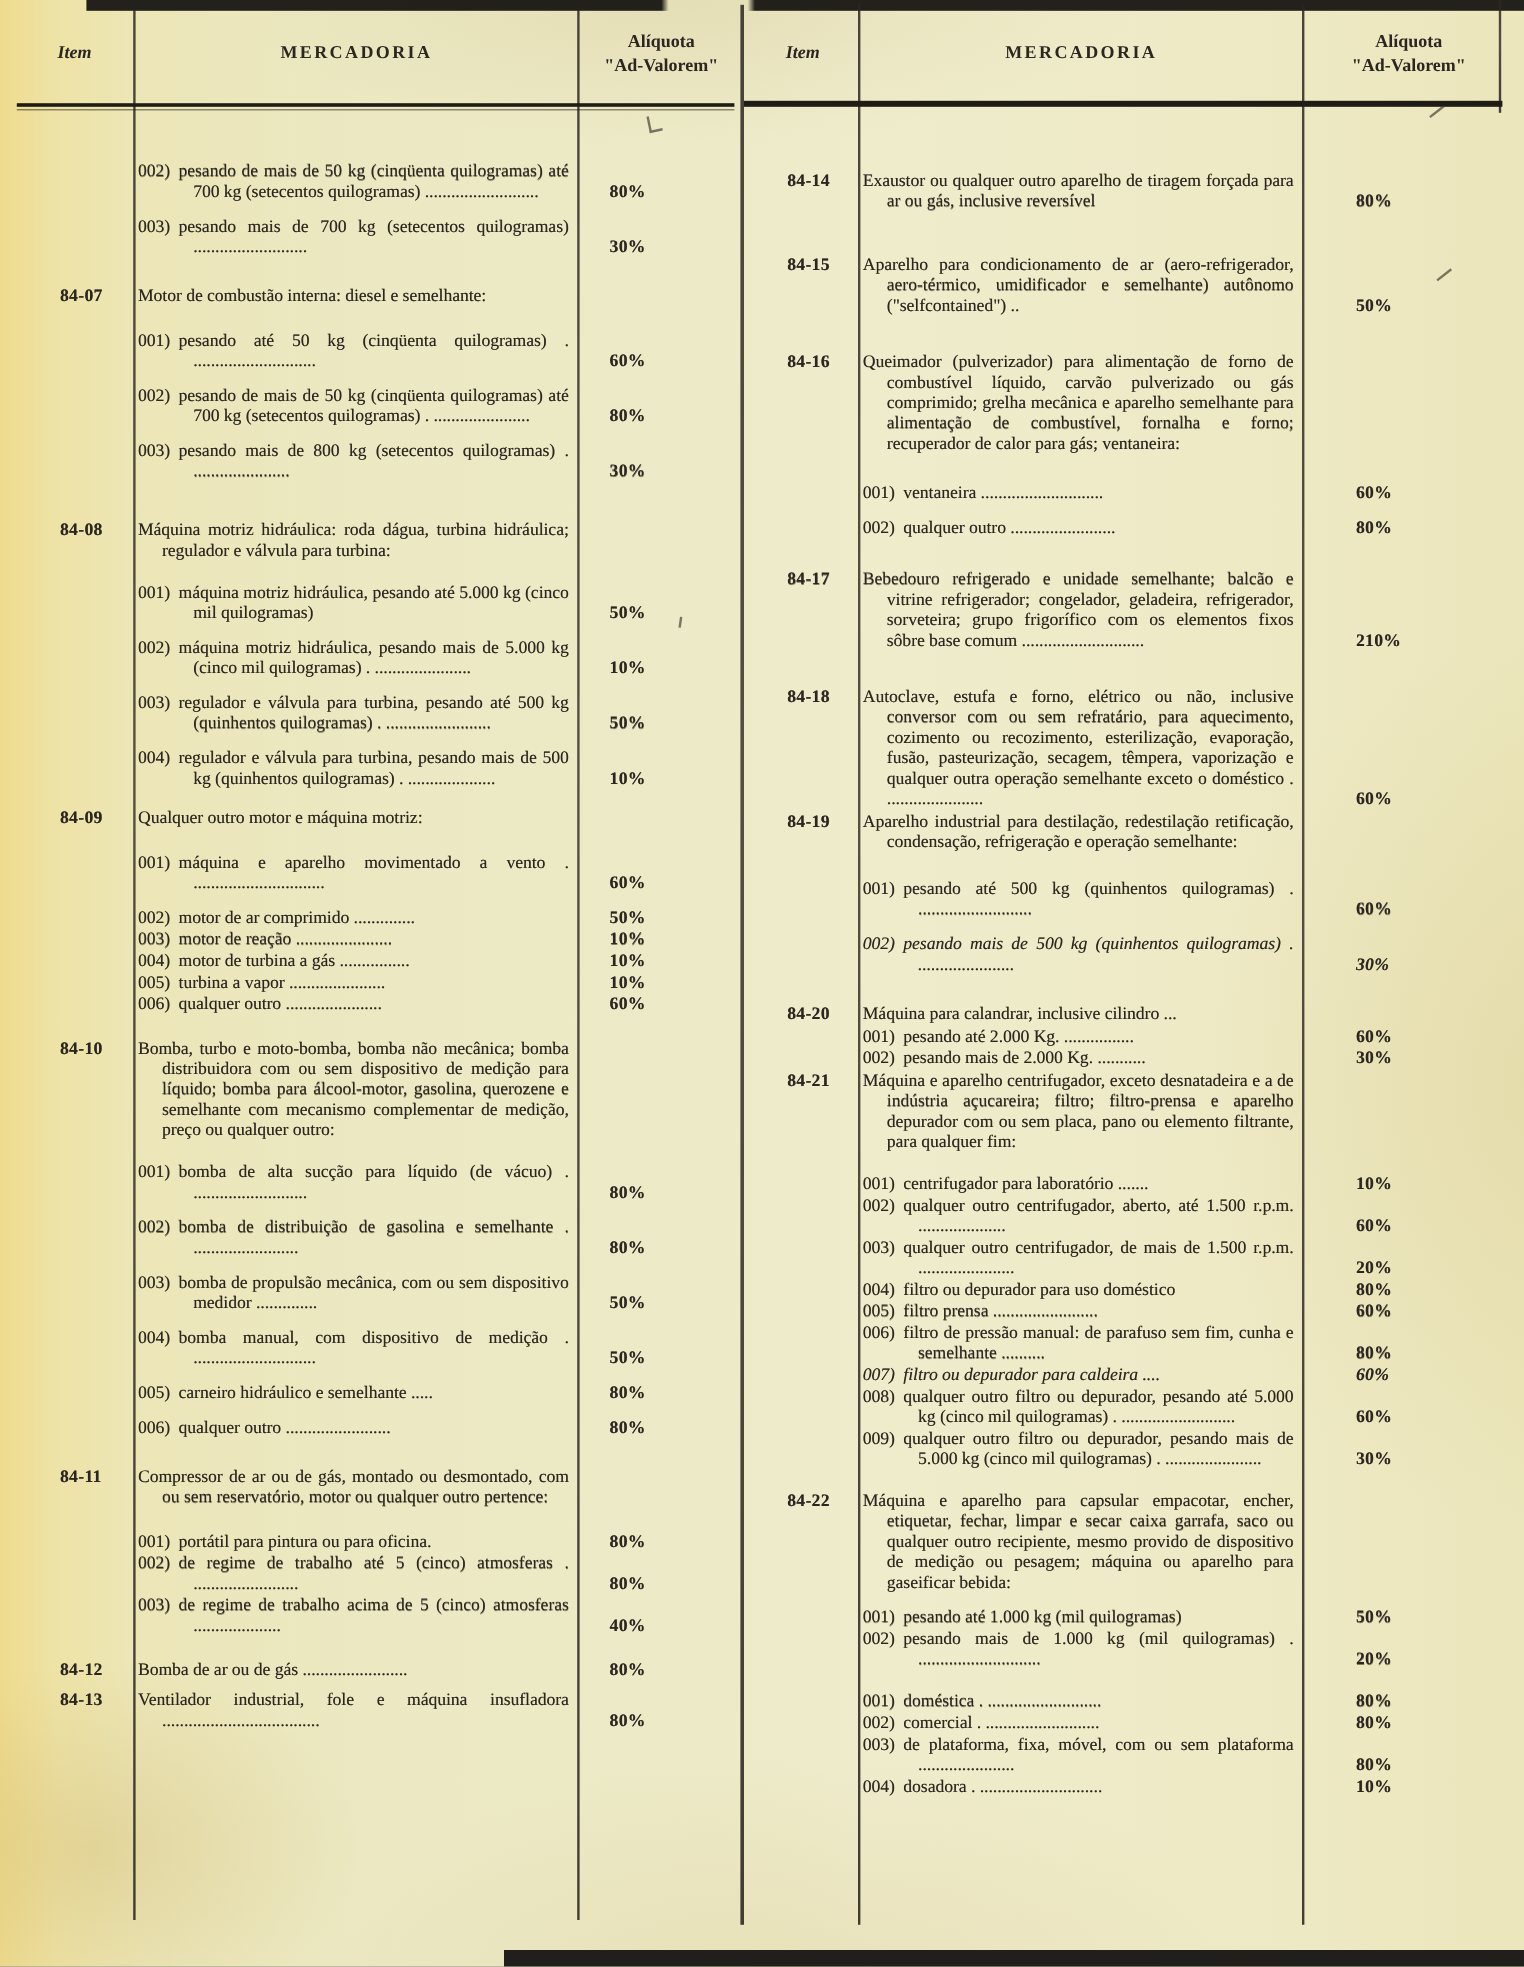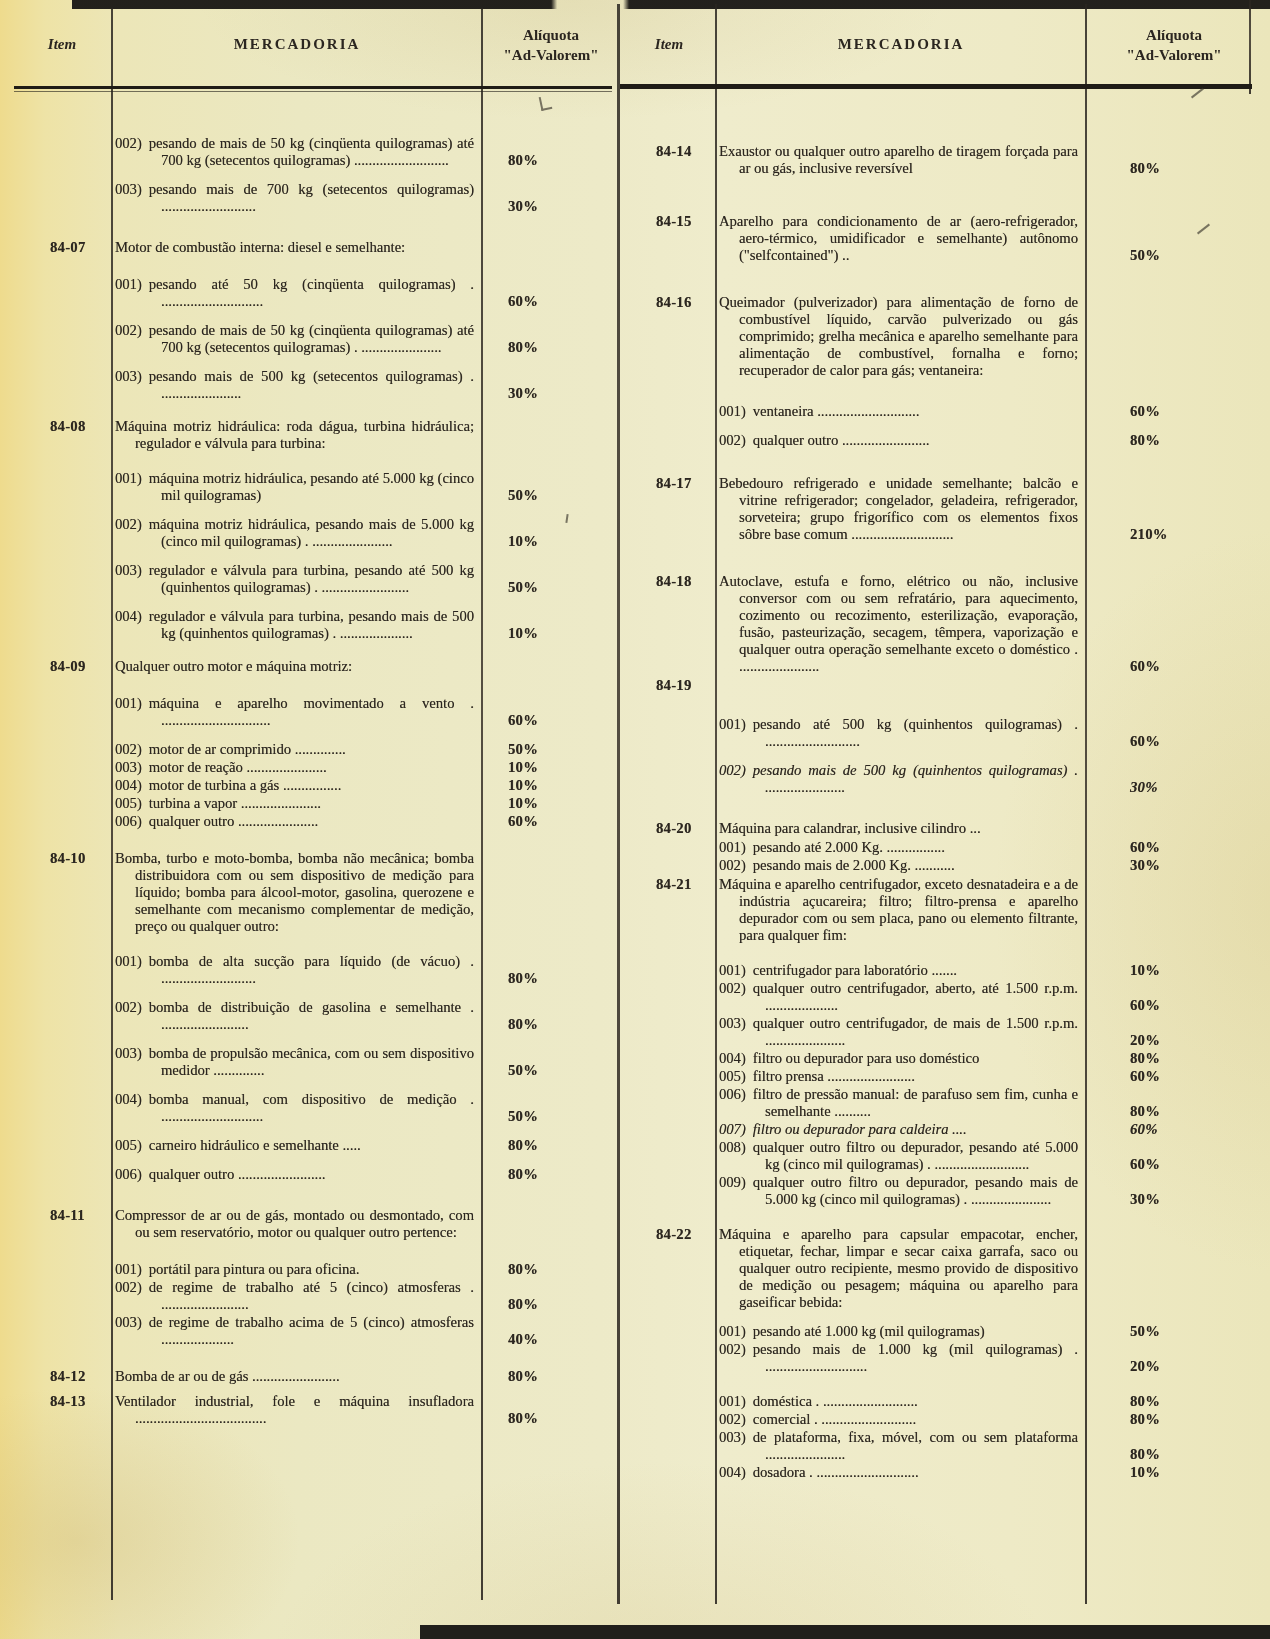--- a/index.html
+++ b/index.html
@@ -121,26 +121,26 @@
           <div class="row sub" style="margin-top: 12px;">
             <div class="c-item"></div>
             <div class="c-desc">
               <p class="sub-line"><span class="sub-num">002)</span><span class="sub-body">pesando de mais de 50 kg (cinqüenta quilogramas) até 700 kg (setecentos quilogramas) . ......................</span></p>
             </div>
             <div class="c-rate">80%</div>
           </div>
           <div class="row sub" style="margin-top: 12px;">
             <div class="c-item"></div>
             <div class="c-desc">
-              <p class="sub-line"><span class="sub-num">003)</span><span class="sub-body">pesando mais de 500 kg (setecentos quilogramas) . ......................</span></p>
+              <p class="sub-line"><span class="sub-num">003)</span><span class="sub-body">pesando mais de 800 kg (setecentos quilogramas) . ......................</span></p>
             </div>
             <div class="c-rate">30%</div>
           </div>
         </div>
-        <div class="entry" style="margin-top: 16px;">
+        <div class="entry" style="margin-top: 32px;">
           <div class="row">
             <div class="c-item">84-08</div>
             <div class="c-desc">
               <p class="desc-text">Máquina motriz hidráulica: roda dágua, turbina hidráulica; regulador e válvula para turbina:</p>
             </div>
             <div class="c-rate"></div>
           </div>
           <div class="row sub" style="margin-top: 18px;">
             <div class="c-item"></div>
             <div class="c-desc">
@@ -390,20 +390,23 @@
             <div class="c-item">84-18</div>
             <div class="c-desc">
               <p class="desc-text">Autoclave, estufa e forno, elétrico ou não, inclusive conversor com ou sem refratário, para aquecimento, cozimento ou recozimento, esterilização, evaporação, fusão, pasteurização, secagem, têmpera, vaporização e qualquer outra operação semelhante exceto o doméstico . ......................</p>
             </div>
             <div class="c-rate">60%</div>
           </div>
         </div>
         <div class="entry" style="margin-top: 2px;">
           <div class="row">
             <div class="c-item">84-19</div>
+            <div class="c-desc">
+              <p class="desc-text">Aparelho industrial para destilação, redestilação retificação, condensação, refrigeração e operação semelhante:</p>
+            </div>
             <div class="c-rate"></div>
           </div>
           <div class="row sub" style="margin-top: 22px;">
             <div class="c-item"></div>
             <div class="c-desc">
               <p class="sub-line"><span class="sub-num">001)</span><span class="sub-body">pesando até 500 kg (quinhentos quilogramas) . ..........................</span></p>
             </div>
             <div class="c-rate">60%</div>
           </div>
           <div class="row sub" style="margin-top: 12px; font-style: italic;">

